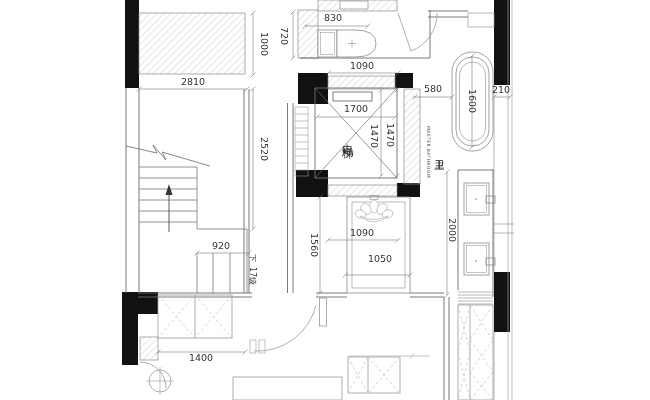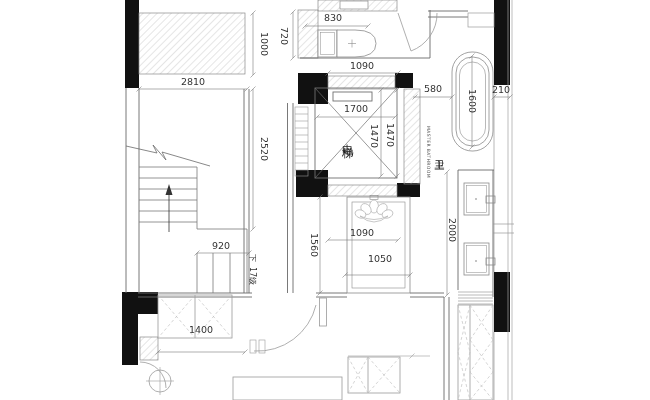--- a/index.html
+++ b/index.html
@@ -197,21 +197,21 @@
     <div class="dim" style="left:501px;top:90px">210</div>
     <div class="dim" style="left:356px;top:109px">1700</div>
     <div class="dim v" style="left:374px;top:136px">1470</div>
     <div class="dim v" style="left:390px;top:135px">1470</div>
     <div class="dim v" style="left:264px;top:149px">2520</div>
     <div class="dim" style="left:221px;top:246px">920</div>
     <div class="dim v" style="left:314px;top:245px">1560</div>
     <div class="dim" style="left:362px;top:233px">1090</div>
     <div class="dim" style="left:380px;top:259px">1050</div>
     <div class="dim v" style="left:452px;top:230px">2000</div>
-    <div class="dim" style="left:201px;top:330px">1400</div>
+    <div class="dim" style="left:201px;top:358px">1400</div>
 
     <div class="cjk elev" style="left:347px;top:138px">电梯</div>
     <div class="cjk mb" style="left:439px;top:152px">主卫</div>
     <div class="dim v tiny" style="left:428px;top:152px">MASTER BATHROOM</div>
 
     <div class="stairnote" style="left:252px;top:258px">下</div>
     <div class="stairnote" style="left:252px;top:276px">17级</div>
   </div>
 </div>
 

